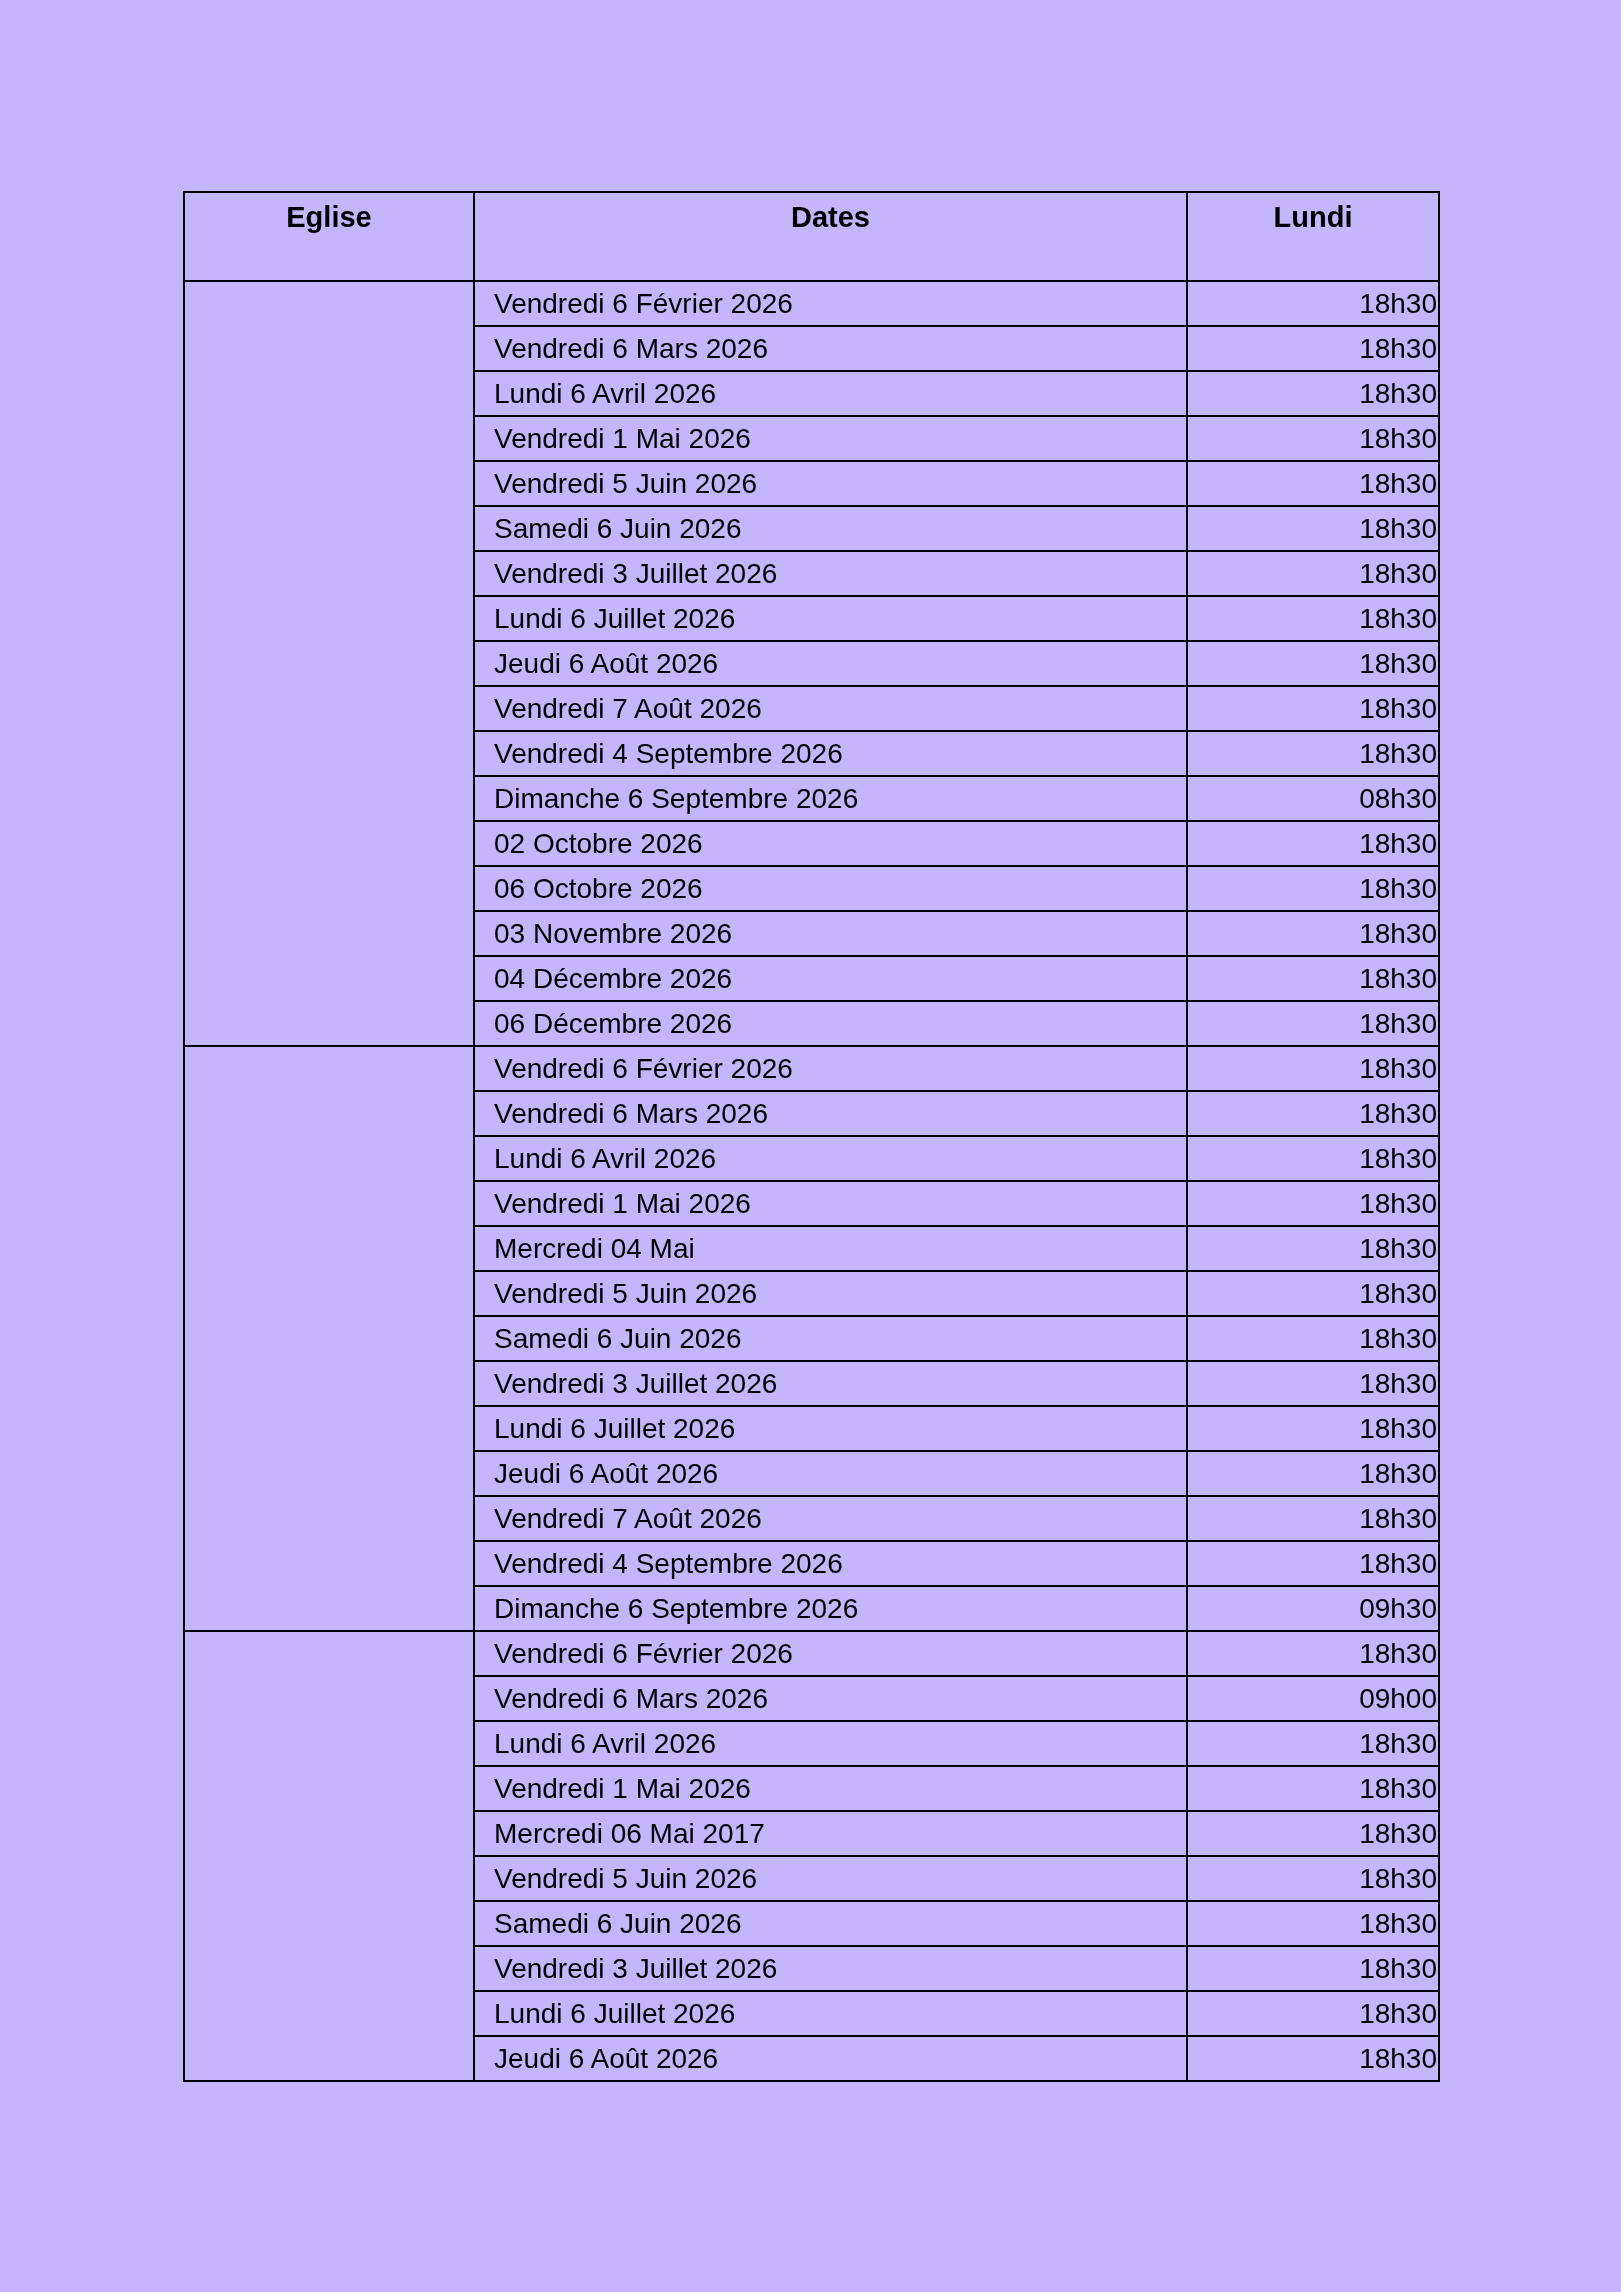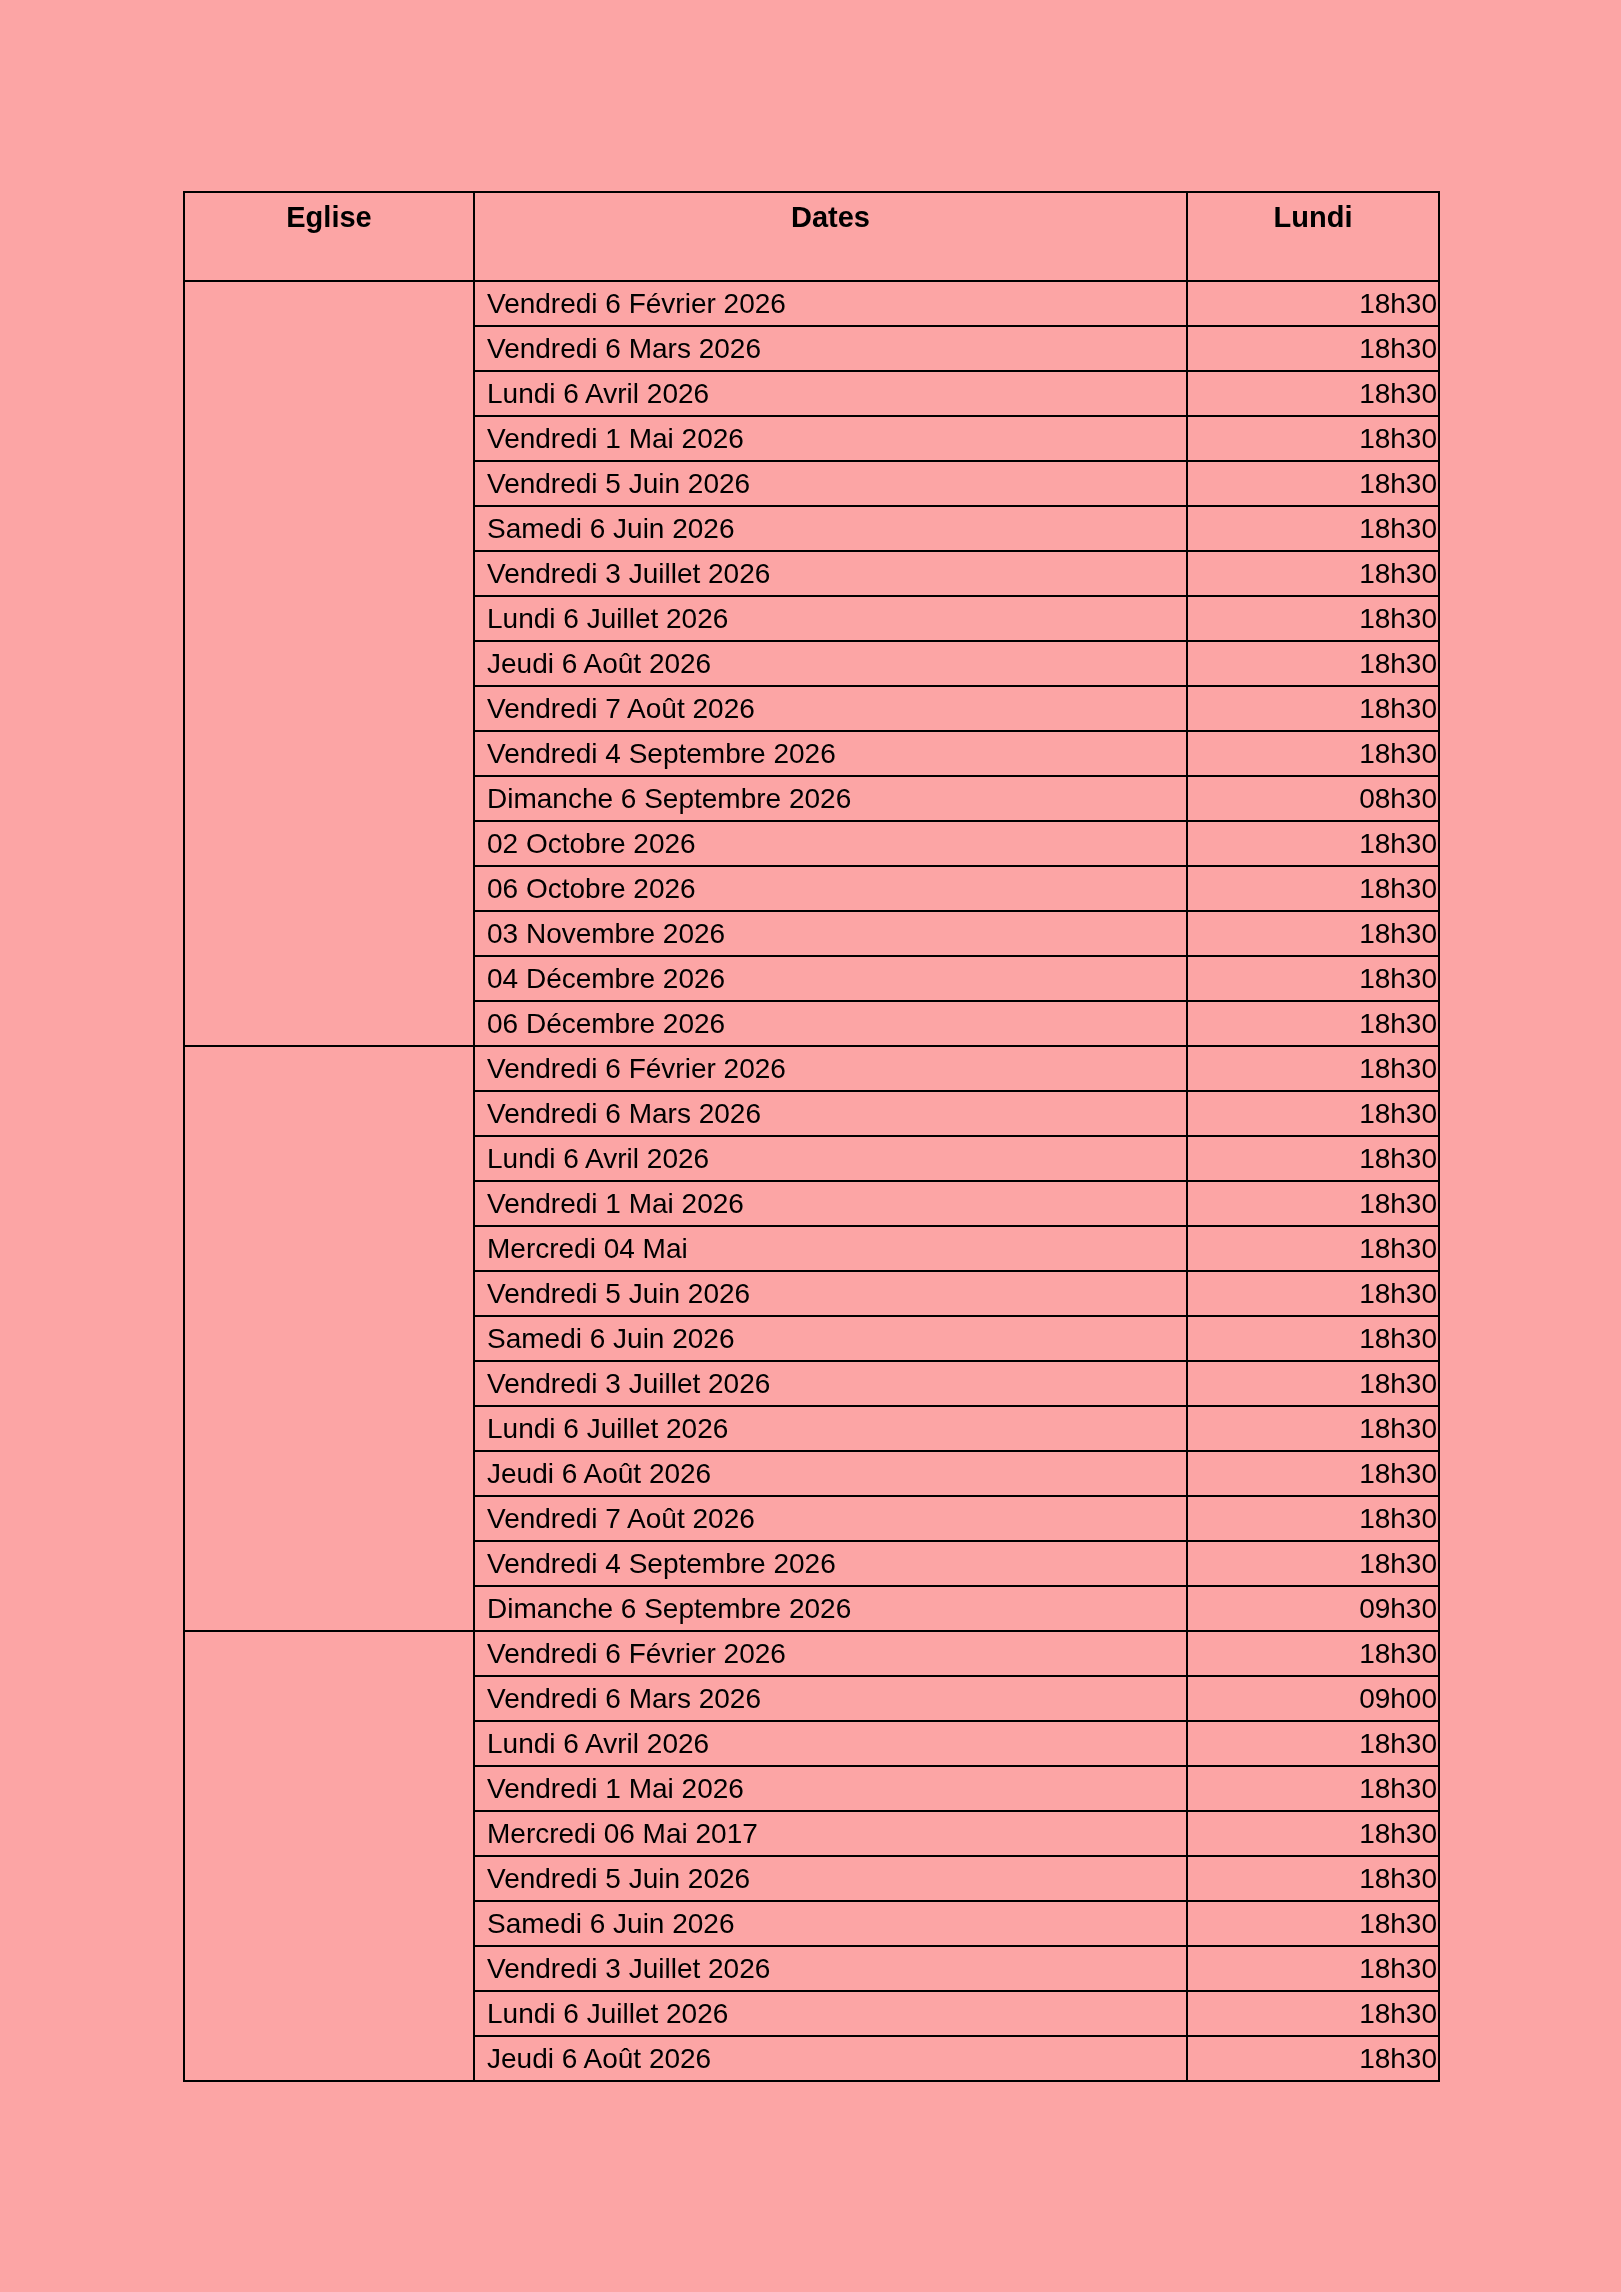--- a/index.html
+++ b/index.html
@@ -1,20 +1,20 @@
 <!DOCTYPE html>
 <html><head>
 <meta charset="utf-8">
 <style>
   html, body { margin: 0; padding: 0; background: #ffffff; }
   .page {
     position: relative;
     width: 1621px;
     height: 2293px;
-    background: #fca5a5;
+    background: #c4b5fd;
     overflow: hidden;
   }
   table.schedule {
     position: absolute;
     left: 183px;
     top: 191px;
     border-collapse: collapse;
     table-layout: fixed;
     font-family: "Liberation Sans", sans-serif;
     font-size: 28px;
@@ -33,21 +33,21 @@
   table.schedule th {
     font-weight: bold;
     font-size: 29px;
     text-align: center;
     vertical-align: top;
     padding-top: 7.8px;
   }
   table.schedule tbody tr { height: 45px; }
   table.schedule td.date {
     text-align: left;
-    padding-left: 12px;
+    padding-left: 19px;
     vertical-align: middle;
   }
   table.schedule td.time {
     text-align: right;
     vertical-align: middle;
   }
   table.schedule td.church {
     vertical-align: top;
   }
 </style>

